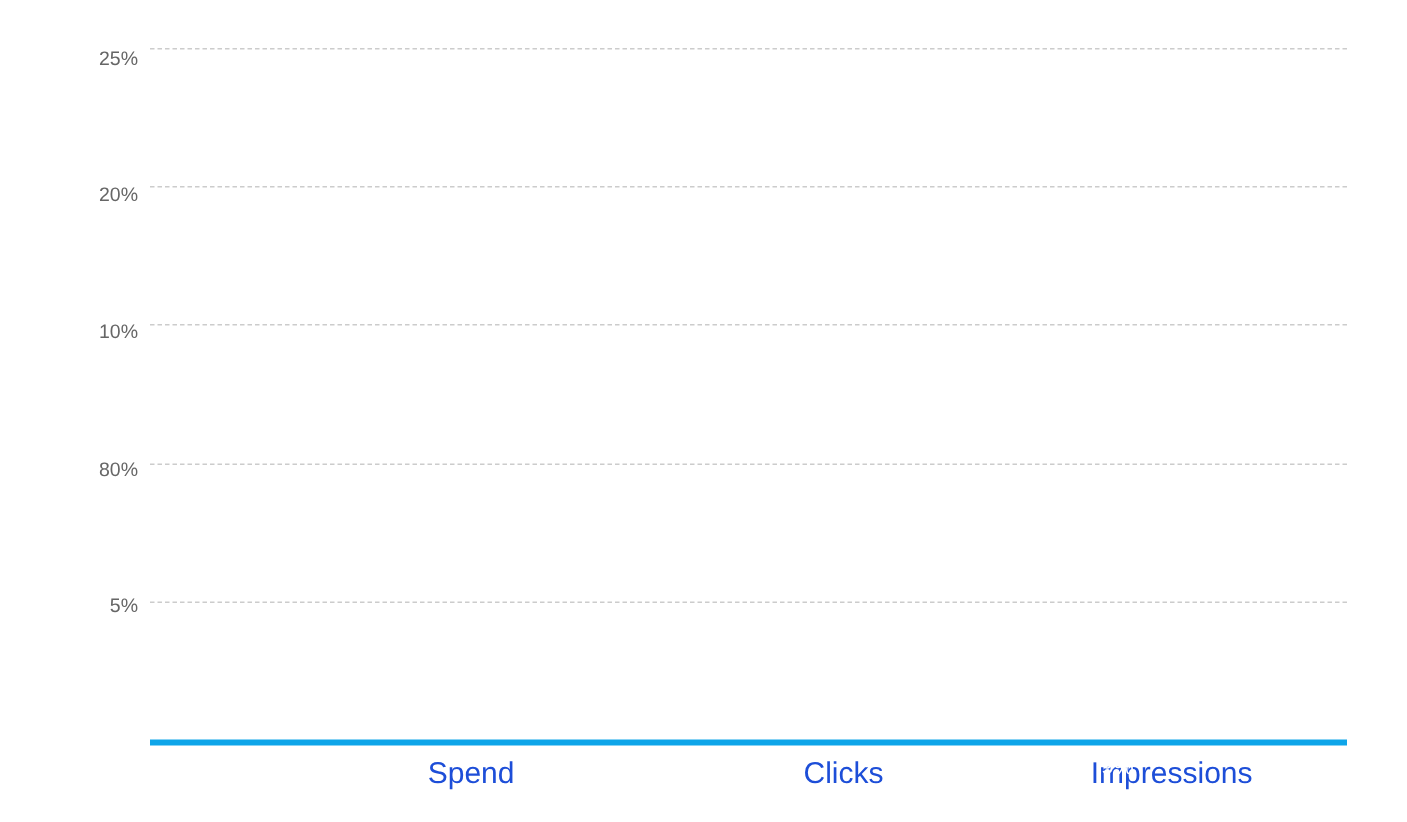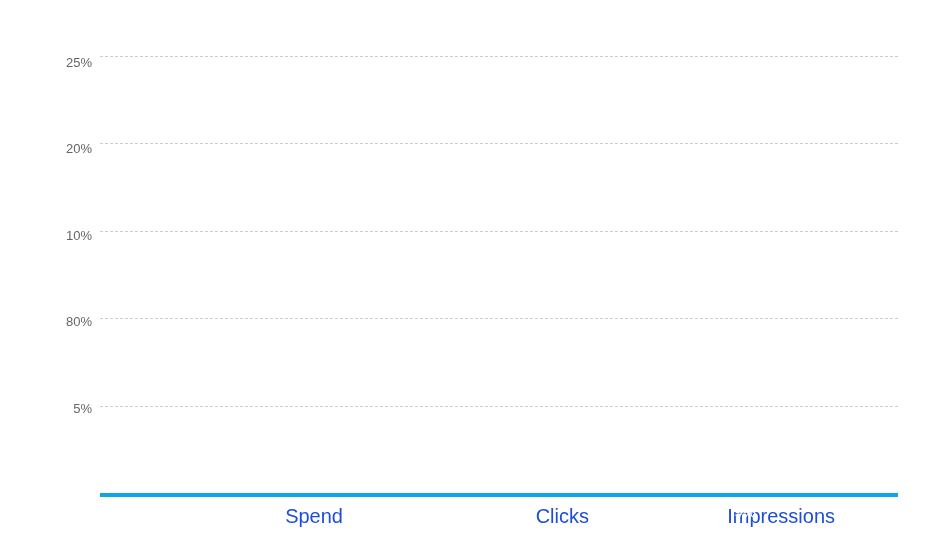--- a/index.html
+++ b/index.html
@@ -11,21 +11,21 @@
       font-family: 'Arial', sans-serif;
       display: flex;
       align-items: center;
       justify-content: center;
     }
 
     .chart-container {
       width: 938px;
       height: 548px;
       background: #fff;
-      padding: 36px 40px 20px 60px;
+      padding: 12px 40px 20px 60px;
       display: flex;
       flex-direction: column;
     }
 
     .chart-title {
       text-align: center;
       font-size: 26px;
       font-weight: 700;
       color: #222;
       margin-bottom: 4px;

